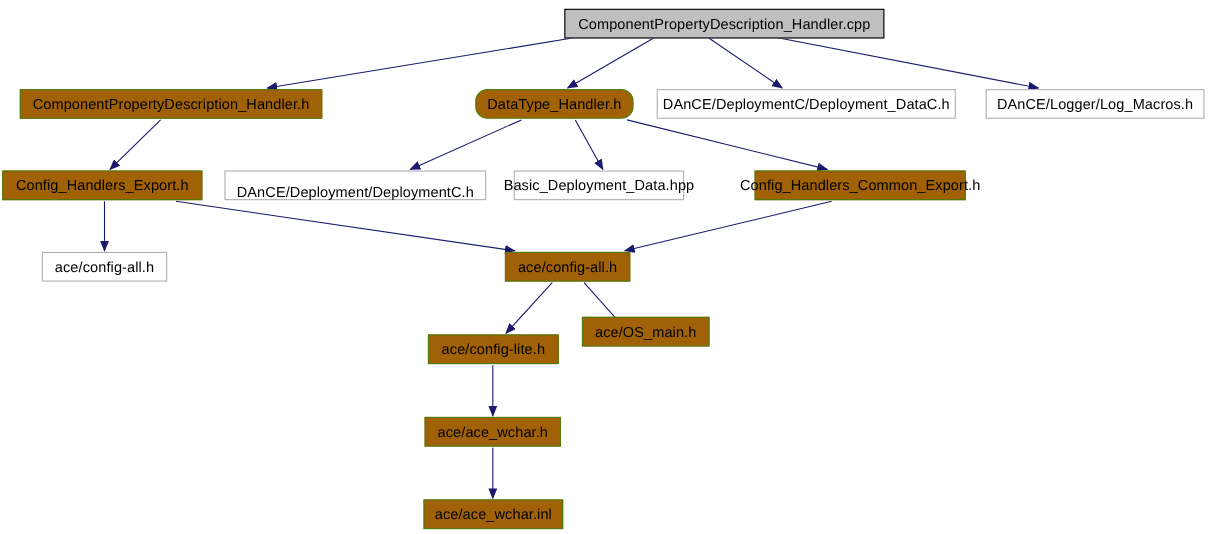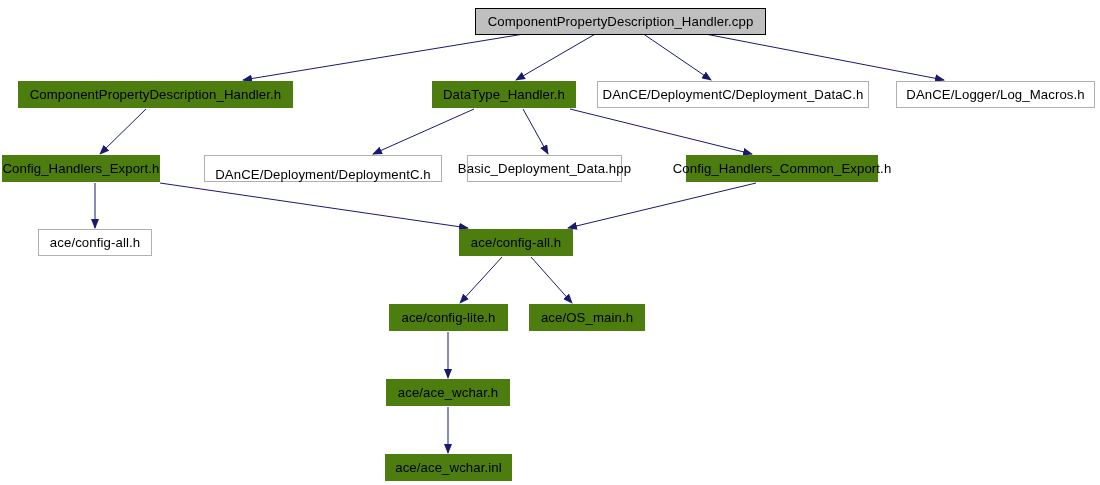--- a/index.html
+++ b/index.html
@@ -28,28 +28,29 @@
     position: absolute;
     box-sizing: border-box;
     display: flex;
     align-items: center;
     justify-content: center;
     white-space: nowrap;
     font-size: 13.2px;
     line-height: 1;
     letter-spacing: 0.1px;
     color: #000000;
-    background: #4d7c0f;
+    background: #a16207;
     border: 1px solid #4d7c0f;
     height: 27px;
     cursor: default;
   }
   .node.root {
     background: #bfbfbf;
     border: 1px solid #000000;
+    margin-left: 38px;
   }
   .node.undoc {
     border: 1px solid #b0b0b0;
     background: #ffffff;
   }
   .node-label {
     padding: 0 7px;
     pointer-events: none;
   }
 </style>
@@ -83,51 +84,51 @@
       </g>
   </svg>
 
   <div id="nodes-group">
       <div class="node root" style="left: 475px; top: 8px; width: 291px;">
         <span class="node-label">ComponentPropertyDescription_Handler.cpp</span>
       </div>
       <div class="node" style="left: 18px; top: 81px; width: 275px;">
         <span class="node-label">ComponentPropertyDescription_Handler.h</span>
       </div>
-      <div class="node" style="left: 432px; top: 81px; width: 144px;">
+      <div class="node" style="left: 432px; top: 81px; width: 144px; border-radius: 11px;">
         <span class="node-label">DataType_Handler.h</span>
       </div>
       <div class="node undoc" style="left: 597px; top: 81px; width: 272px;">
         <span class="node-label">DAnCE/DeploymentC/Deployment_DataC.h</span>
       </div>
       <div class="node undoc" style="left: 896px; top: 81px; width: 199px;">
         <span class="node-label">DAnCE/Logger/Log_Macros.h</span>
       </div>
-      <div class="node" style="left: 2px; top: 155px; width: 158px;">
+      <div class="node" style="left: 2px; top: 155px; width: 182px;">
         <span class="node-label">Config_Handlers_Export.h</span>
       </div>
       <div class="node undoc" style="left: 204px; top: 155px; width: 238px; align-items: flex-end;">
         <span class="node-label">DAnCE/Deployment/DeploymentC.h</span>
       </div>
       <div class="node undoc" style="left: 467px; top: 155px; width: 155px;">
         <span class="node-label">Basic_Deployment_Data.hpp</span>
       </div>
       <div class="node" style="left: 686px; top: 155px; width: 192px; text-align: center;">
         <span class="node-label">Config_Handlers_Common_Export.h</span>
       </div>
       <div class="node undoc" style="left: 38px; top: 229px; width: 114px;">
         <span class="node-label">ace/config-all.h</span>
       </div>
       <div class="node" style="left: 459px; top: 229px; width: 114px;">
         <span class="node-label">ace/config-all.h</span>
       </div>
       <div class="node" style="left: 389px; top: 304px; width: 119px;">
         <span class="node-label">ace/config-lite.h</span>
       </div>
-      <div class="node" style="left: 529px; top: 304px; width: 116px;">
+      <div class="node" style="left: 529px; top: 288px; width: 116px;">
         <span class="node-label">ace/OS_main.h</span>
       </div>
       <div class="node" style="left: 386px; top: 379px; width: 124px; align-items: center;">
         <span class="node-label">ace/ace_wchar.h</span>
       </div>
       <div class="node" style="left: 385px; top: 454px; width: 127px;">
         <span class="node-label">ace/ace_wchar.inl</span>
       </div>
     </div>
 

